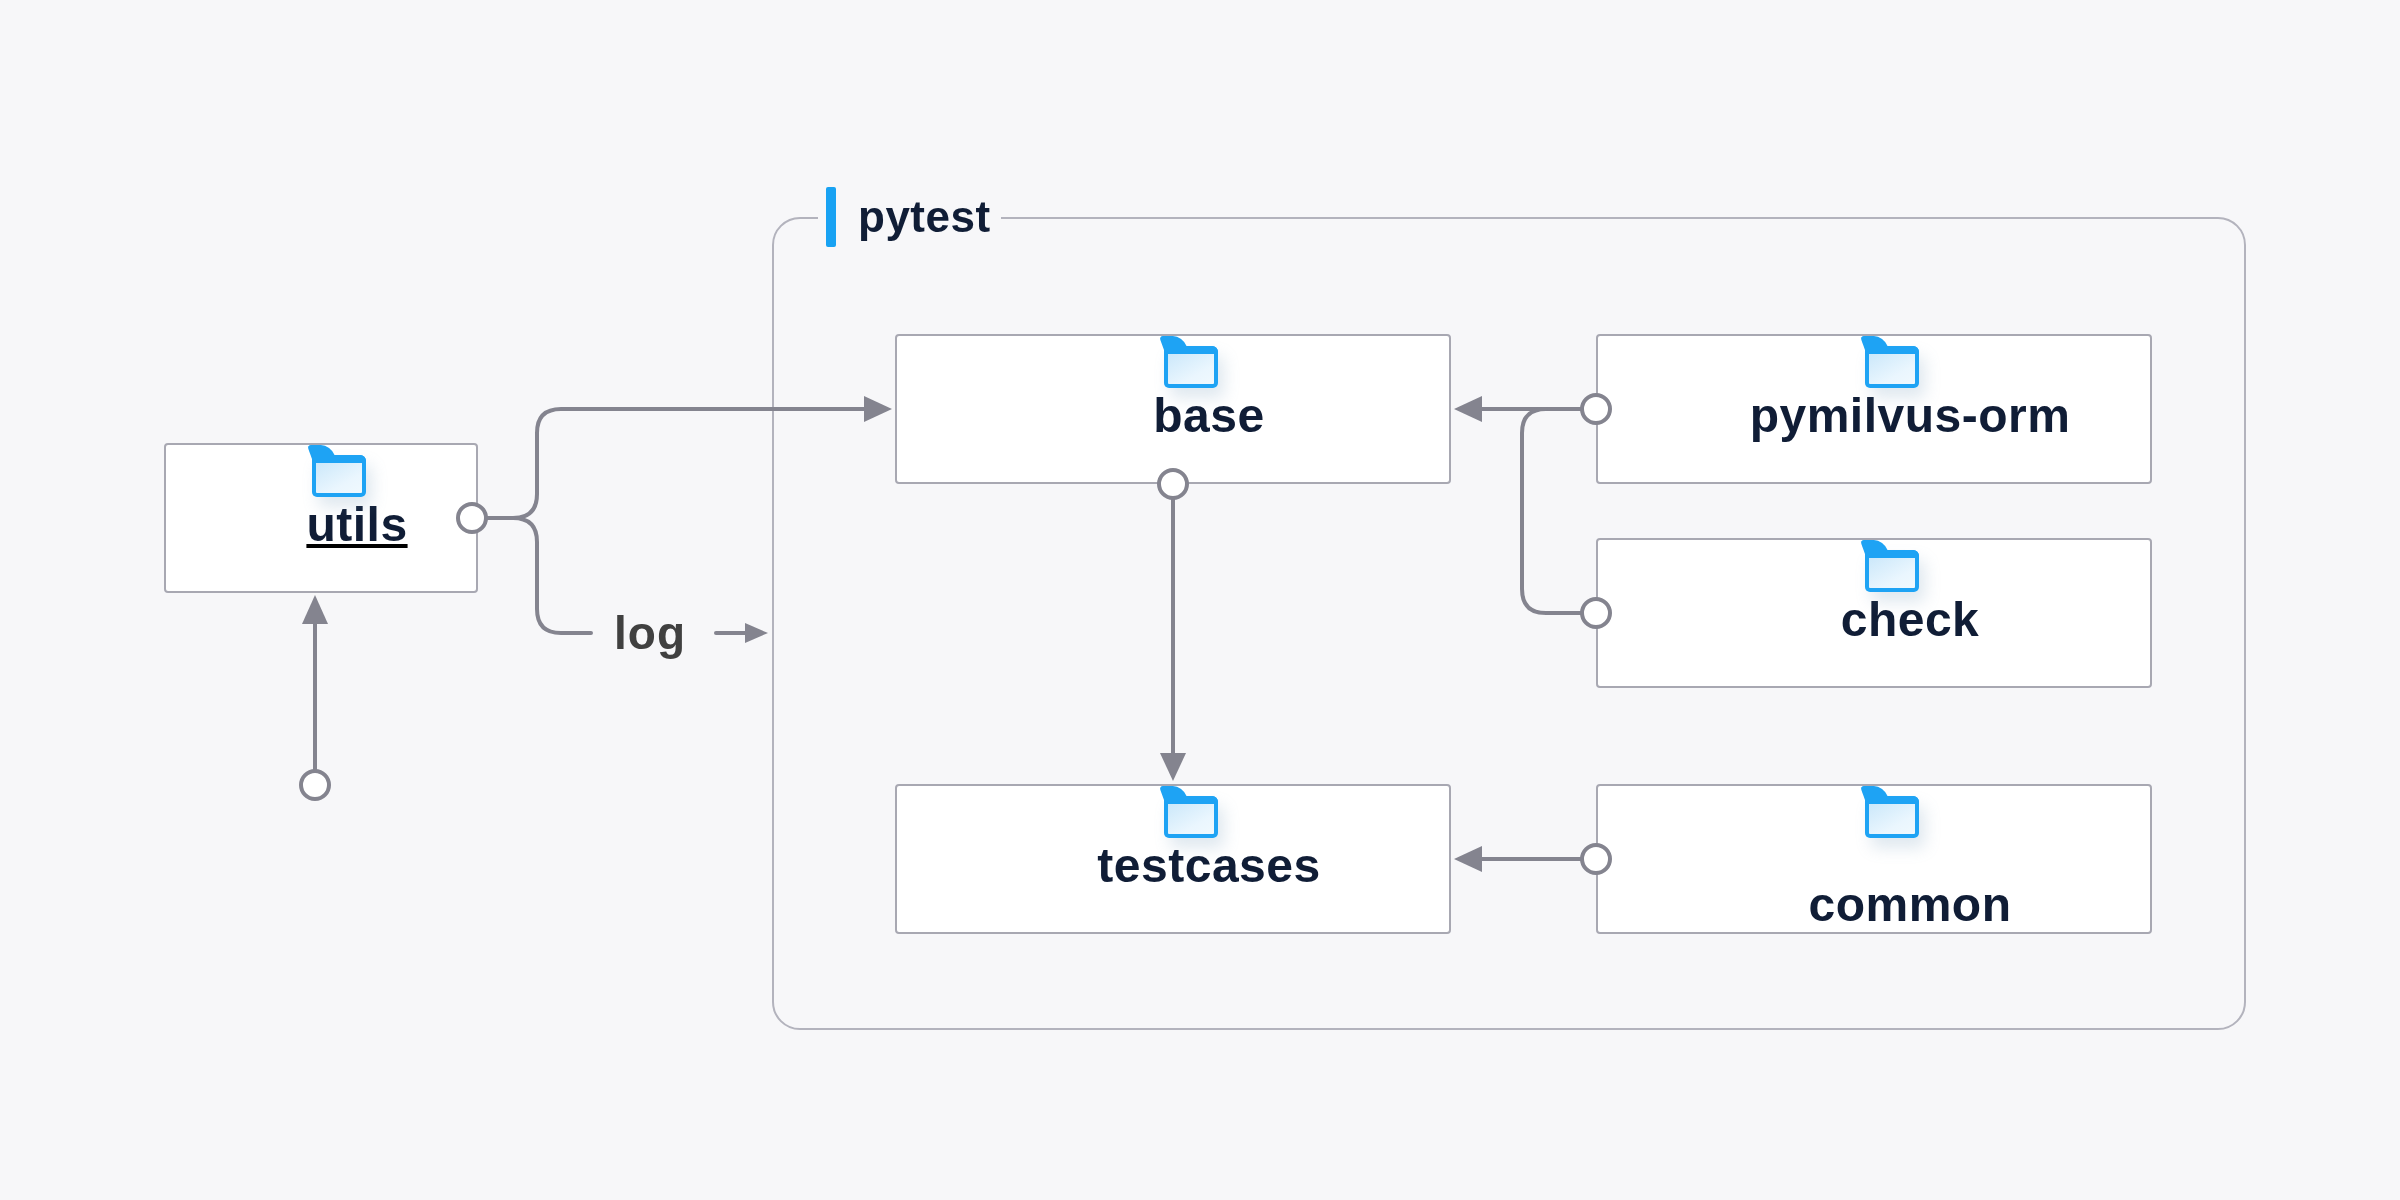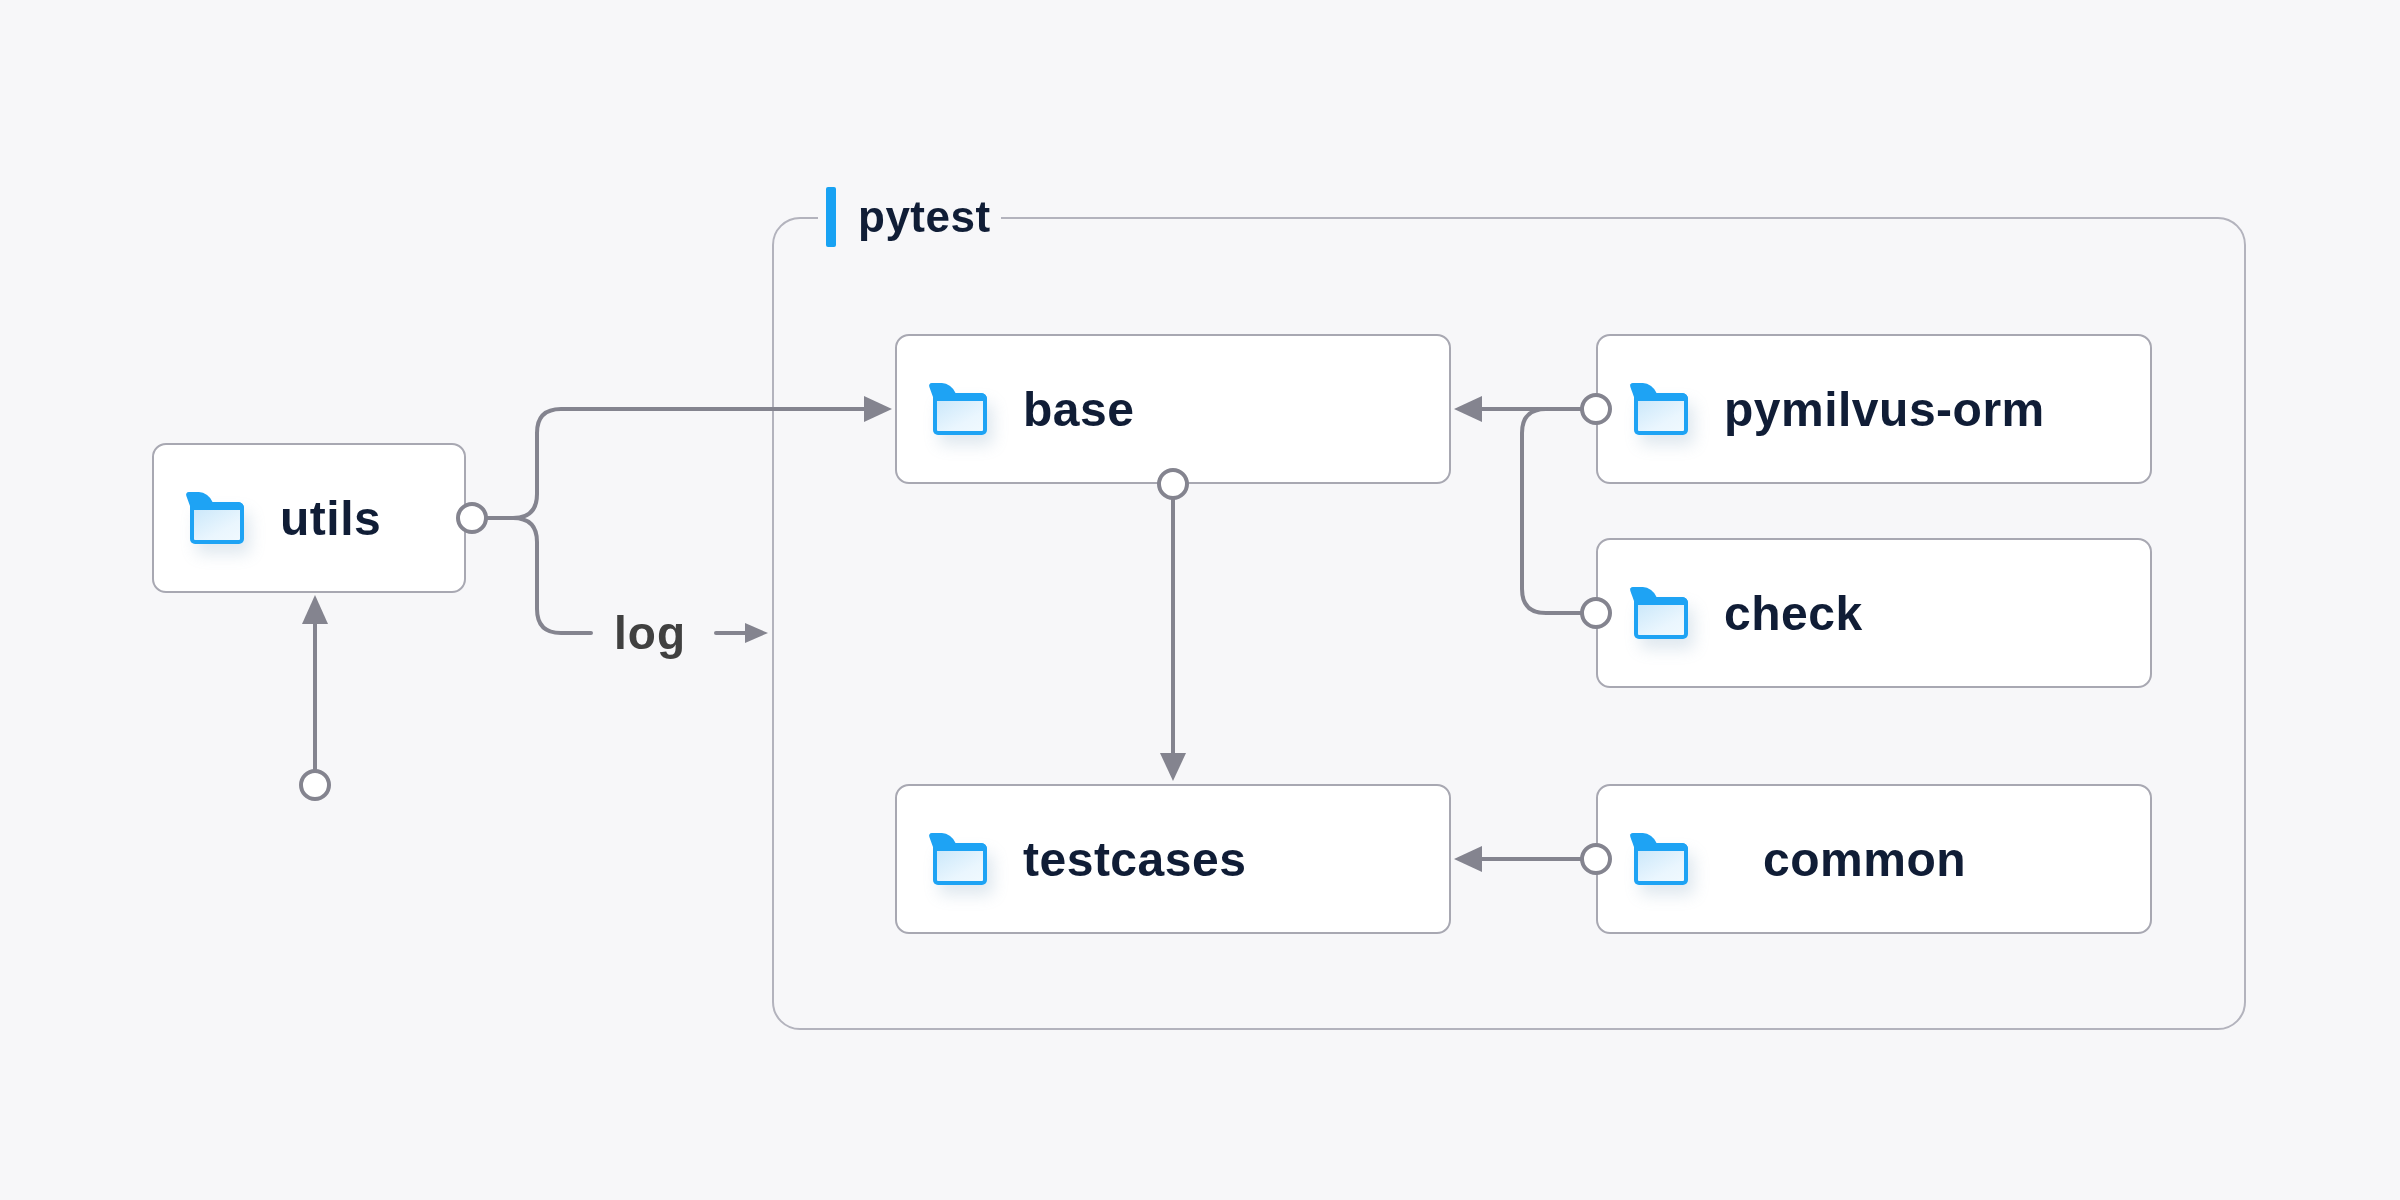--- a/index.html
+++ b/index.html
@@ -26,22 +26,22 @@
     display:inline-block;width:10px;height:60px;border-radius:2px;
     background:#18a2f3;
   }
   .group-title{
     font-size:44px;font-weight:700;color:#101d36;letter-spacing:.5px;
   }
 
   
   .node{
     position:absolute;display:flex;align-items:center;
-    background:#ffffff;border:2px solid #a8a8b2;border-radius:14px;
-    box-sizing:border-box;padding-left:36px;
+    background:#ffffff;border:2px solid #a8a8b2;border-radius:4px;
+    box-sizing:border-box;padding-left:36px;flex-direction:column;
   }
   .node-label{
     font-size:48px;font-weight:700;color:#101d36;letter-spacing:.5px;
     margin-left:36px;white-space:nowrap;
   }
   .folder{
     position:relative;flex:0 0 auto;width:54px;height:42px;margin-top:10px;
     border-radius:3px 6px 5px 5px;
     background:linear-gradient(150deg,#c3e4f9 0%,#eaf6fe 65%,#f2fafe 100%);
     box-shadow:inset 0 0 0 4px #1ea3f4, 6px 10px 16px rgba(110,150,180,.22);
@@ -60,21 +60,21 @@
   svg.wires{position:absolute;left:0;top:0;z-index:5;pointer-events:none;}
 
   
   .log-label{
     position:absolute;left:594px;top:601px;width:112px;height:64px;
     line-height:64px;text-align:center;z-index:6;
     font-size:46px;font-weight:700;color:#404040;letter-spacing:1px;
   }
 
   
-  .n-utils   {left:152px; top:443px; width:314px; height:150px;}
+  .n-utils   {left:164px; top:443px; width:314px; height:150px;text-decoration:underline;}
   .n-config  {left:158px; top:785px; width:314px; height:150px;}
   .n-base    {left:895px; top:334px; width:556px; height:150px;}
   .n-pymilvus{left:1596px;top:334px; width:556px; height:150px;}
   .n-check   {left:1596px;top:538px; width:556px; height:150px;}
   .n-test    {left:895px; top:784px; width:556px; height:150px;align-items:center;}
   .n-common  {left:1596px;top:784px; width:556px; height:150px;gap:39px;}
 </style>
 </head>
 <body>
 

